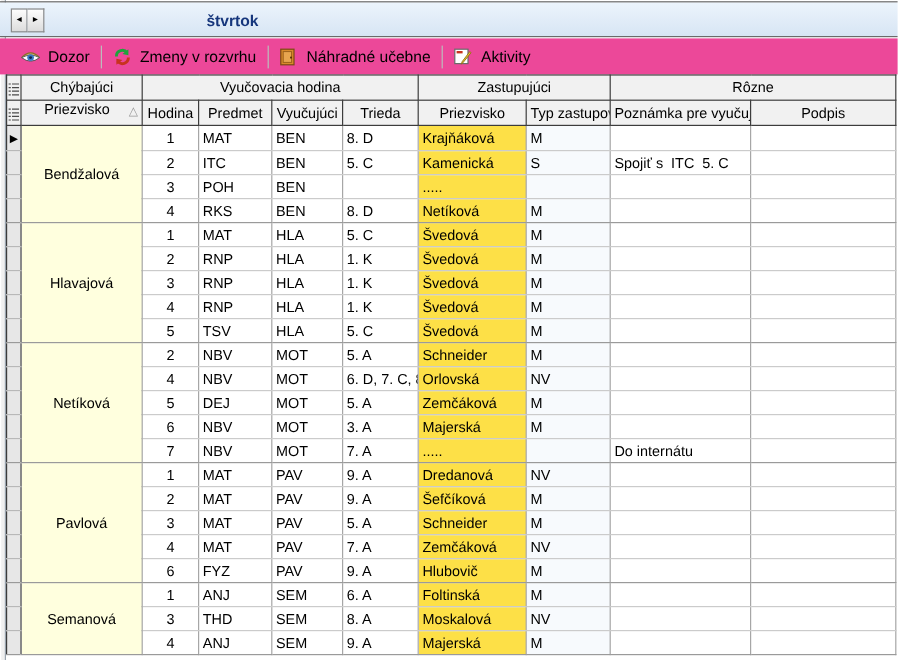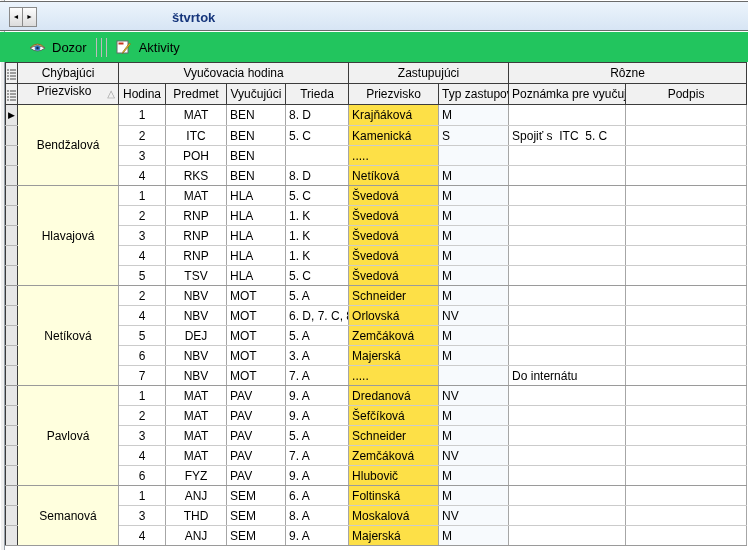--- a/index.html
+++ b/index.html
@@ -30,22 +30,22 @@
     position:absolute; left:37px; top:5px; width:104px; height:20px;
     background:#FFFFC4; border:1px solid #6e6e6e; display:flex; align-items:center;
   }
   .datecombo .value { flex:1; padding-left:5px; font-size:13px; color:#000; white-space:nowrap; }
   .datecombo .dd { width:17px; text-align:center; font-size:8px; color:#000; }
   .day-label {
     position:absolute; left:172px; top:8px; font-size:13px; font-weight:bold; color:#16367C;
   }
   
   .tabbar {
-    position:absolute; left:0; top:32px; width:748px; height:30px; background:#22c55e;
-    display:flex; align-items:center; padding-left:22px;
+    position:absolute; left:0; top:32px; width:748px; height:30px; background:#ec4899;
+    display:flex; align-items:center; padding-left:10px;
   }
   .tab {
     display:flex; align-items:center; gap:6px; padding:3px 7px; font-size:13px; color:#000;
     white-space:nowrap;
   }
   .tab.selected { border:1px solid #262626; background:#ffffff; border-radius:2px; }
   .tab-sep { width:1px; height:19px; background:#bcbcbc; margin:0 2px; }
   .tab .ico { width:17px; height:15px; display:inline-block; }
   
   table.grid {
@@ -67,21 +67,21 @@
   .grid tbody tr.group-end td { border-bottom:1px solid #9a9a9a; }
   .grid td.sel {
     background:#e7e7e7; border-right:1px solid #3c3c3c; border-bottom:1px solid #b8b8b8;
     padding:0; text-align:center; font-size:9px; line-height:20px; color:#000;
   }
   .grid td.teacher {
     background:#FFFFDE; vertical-align:middle; text-align:center;
     border-bottom:1px solid #9a9a9a;
   }
   .cell-hodina   { text-align:center; }
-  .cell-predmet  { color:#2222DD;text-align:center; }
+  .cell-predmet  { color:#2222DD; }
   .cell-vyucujuci{ color:#00A050; }
   .cell-zastupujuci { background:#fde047; }
   .cell-typ      { background:#F7FAFD; }
   .cell-poznamka { white-space:pre !important; }
   .sort-tri { float:right; color:#9a9a9a; font-size:10px; line-height:20px; }
   .menu-ico { display:inline-block; vertical-align:middle; }
 </style>
 </head>
 <body>
 
@@ -101,21 +101,42 @@
       <svg width="17" height="15" viewBox="0 0 17 15">
         <path d="M1 8 Q8.5 0 16 8" fill="#d9b36a" stroke="#8a6a2a" stroke-width="1"></path>
         <path d="M1 8 Q8.5 14 16 8 Q8.5 4 1 8 Z" fill="#ffffff" stroke="#555" stroke-width="0.8"></path>
         <circle cx="8.5" cy="8" r="2.8" fill="#3a78c2"></circle>
         <circle cx="8.5" cy="8" r="1.2" fill="#10264a"></circle>
       </svg>
     </span>
     <span>Dozor</span>
   </div>
   <div class="tab-sep"></div>
+  <div class="tab">
+    <span class="ico">
+      <svg width="16" height="15" viewBox="0 0 16 15">
+        <path d="M3 7 A5 5 0 0 1 12 4" fill="none" stroke="#1fa33c" stroke-width="2.4"></path>
+        <path d="M13 1 L13 6 L8 5 Z" fill="#1fa33c"></path>
+        <path d="M13 8 A5 5 0 0 1 4 11" fill="none" stroke="#c8321e" stroke-width="2.4"></path>
+        <path d="M3 14 L3 9 L8 10 Z" fill="#c8321e"></path>
+      </svg>
+    </span>
+    <span>Zmeny v rozvrhu</span>
+  </div>
   <div class="tab-sep"></div>
+  <div class="tab">
+    <span class="ico">
+      <svg width="13" height="15" viewBox="0 0 13 15">
+        <rect x="1" y="1" width="11" height="13" fill="#d98a2b" stroke="#7a4a10" stroke-width="1"></rect>
+        <rect x="3" y="3" width="7" height="9" fill="#e8a54f" stroke="#9a5f1a" stroke-width="0.8"></rect>
+        <circle cx="9.5" cy="8" r="0.9" fill="#5a3208"></circle>
+      </svg>
+    </span>
+    <span>Náhradné učebne</span>
+  </div>
   <div class="tab-sep"></div>
   <div class="tab">
     <span class="ico">
       <svg width="16" height="15" viewBox="0 0 16 15">
         <rect x="1" y="1" width="11" height="12" fill="#ffffff" stroke="#6a6a6a" stroke-width="1"></rect>
         <rect x="2.5" y="2.5" width="5" height="2" fill="#c8321e"></rect>
         <path d="M14.5 4 L8 12 L6.5 13.5 L7 11.5 L13.5 3 Z" fill="#e8c235" stroke="#8a6a10" stroke-width="0.7"></path>
       </svg>
     </span>
     <span>Aktivity</span>

